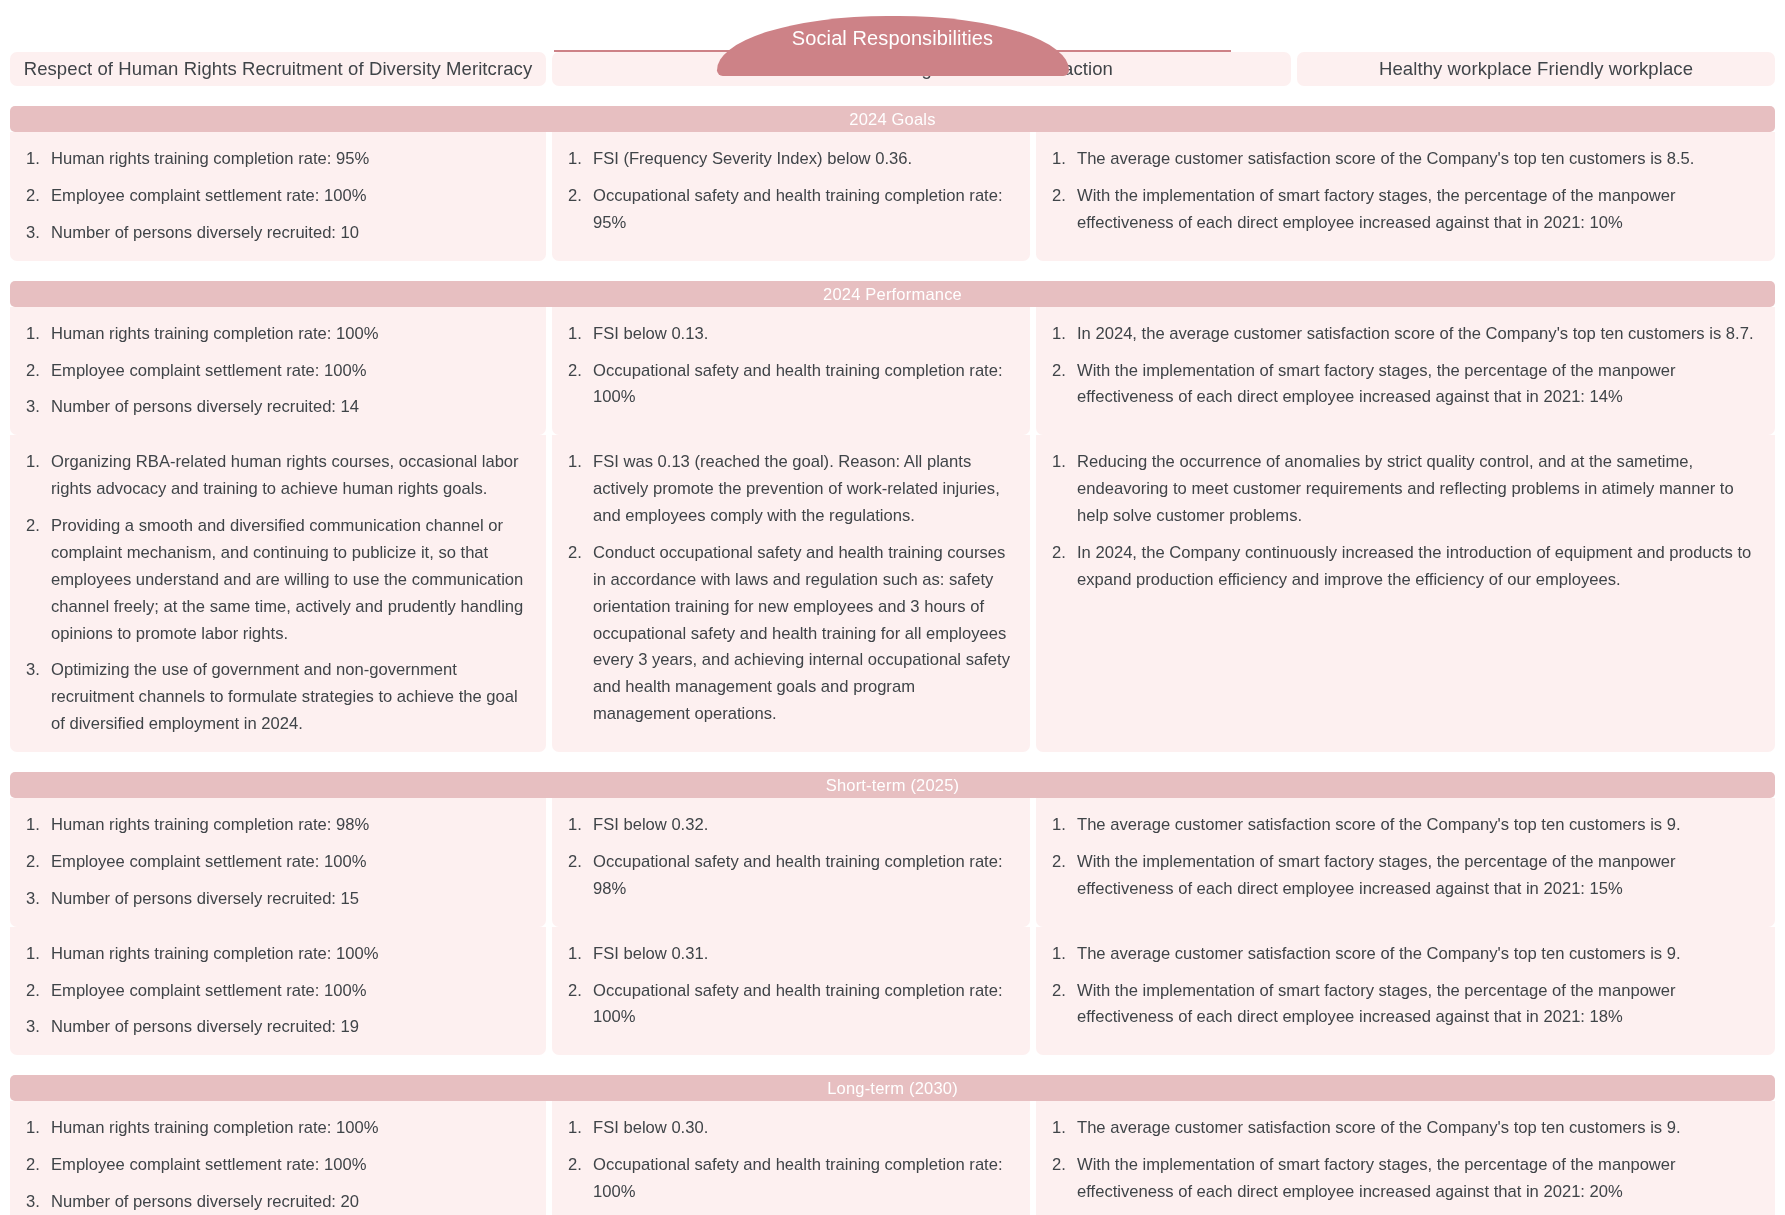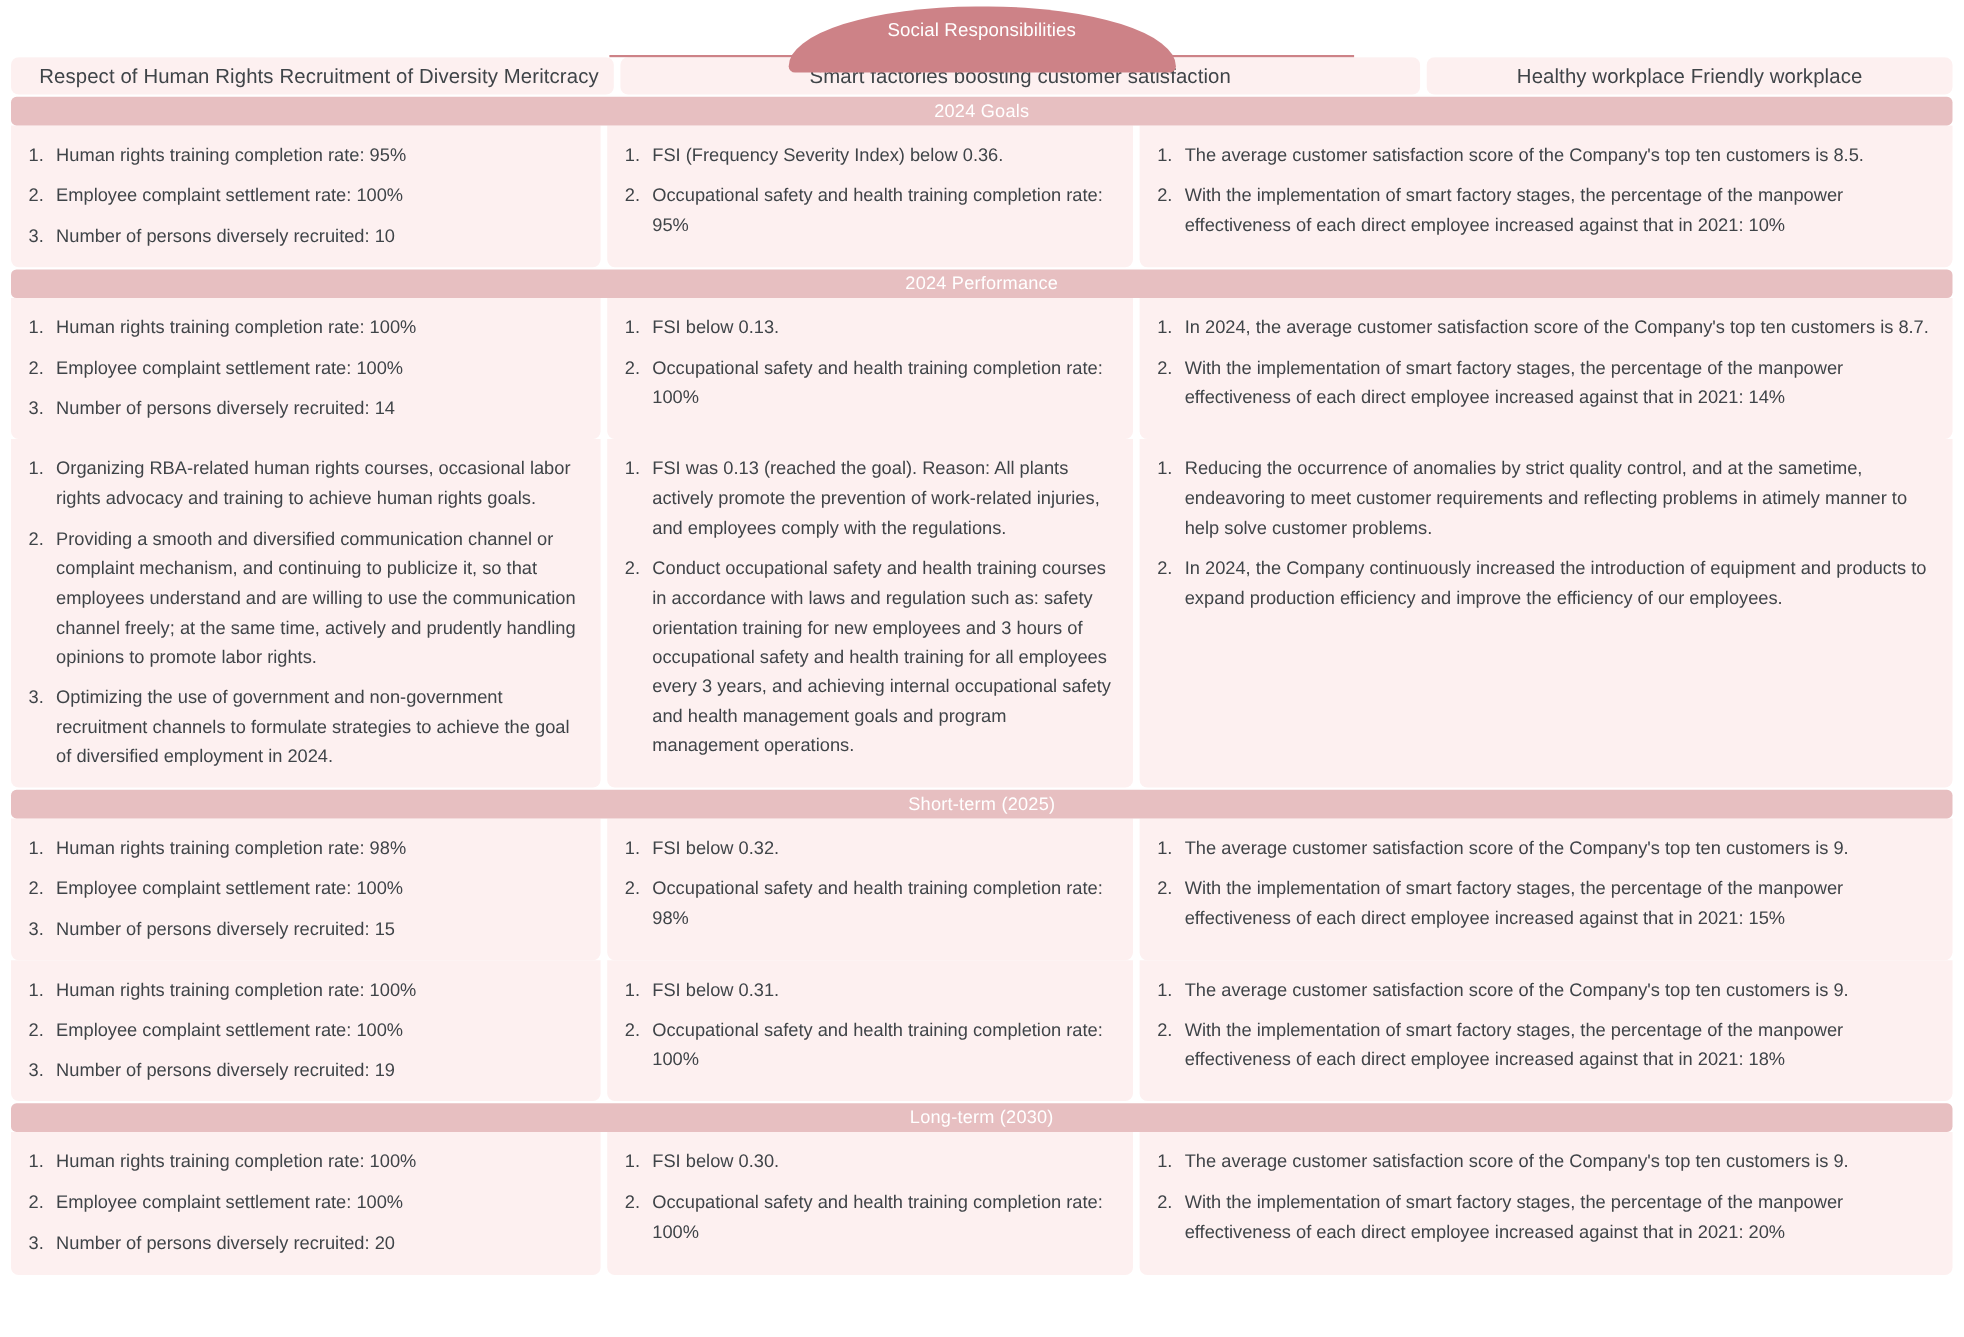--- a/index.html
+++ b/index.html
@@ -19,27 +19,27 @@
   
   .banner {
     position: relative;
     height: 52px;
     background: #ffffff;
   }
   .banner-pill {
     position: absolute;
     left: 50%;
     transform: translateX(-50%);
-    top: 6px;
+    top: 16px;
     width: 352px;
     height: 60px;
     background: #cd8287;
     border-radius: 176px 176px 6px 6px / 56px 56px 6px 6px;
     color: #ffffff;
-    font-size: 17px;
+    font-size: 20px;
     text-align: center;
     line-height: 44px;
     letter-spacing: .1px;
     box-sizing: border-box;
   }
   .banner-rule {
     position: absolute;
     left: 554px;
     right: 554px;
     bottom: 0;
@@ -59,27 +59,27 @@
   .colhead {
     background: #fdf0f0;
     border-radius: 7px;
     display: flex;
     align-items: center;
     justify-content: center;
     font-size: 18.5px;
     color: #3f4448;
     letter-spacing: .1px;
   }
-  .col-a { flex: 0 0 536px; padding-left: 12px; }
+  .col-a { flex: 0 0 536px; }
   .col-b { flex: 0 0 478px; }
   .col-c { flex: 1 1 auto; }
 
   
   .band {
-    margin: 2px 10px 0 10px;
+    margin: 20px 10px 0 10px;
     height: 26px;
     background: #e7bfc1;
     border-radius: 5px;
     color: #ffffff;
     font-size: 16.5px;
     text-align: center;
     line-height: 26px;
     letter-spacing: .2px;
     position: relative;
   }

